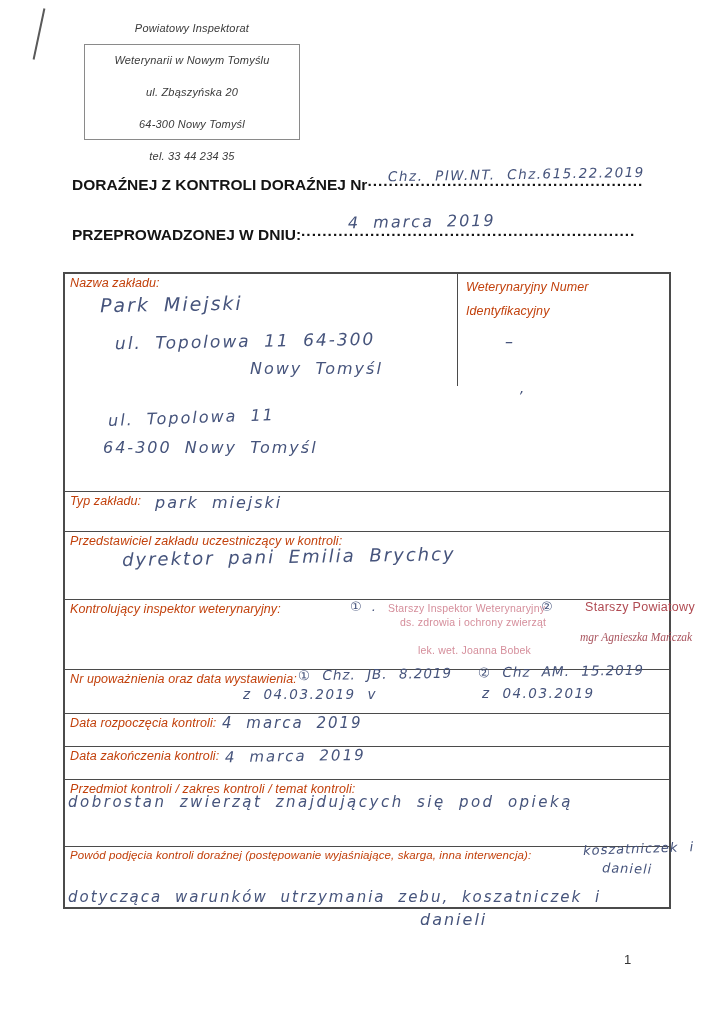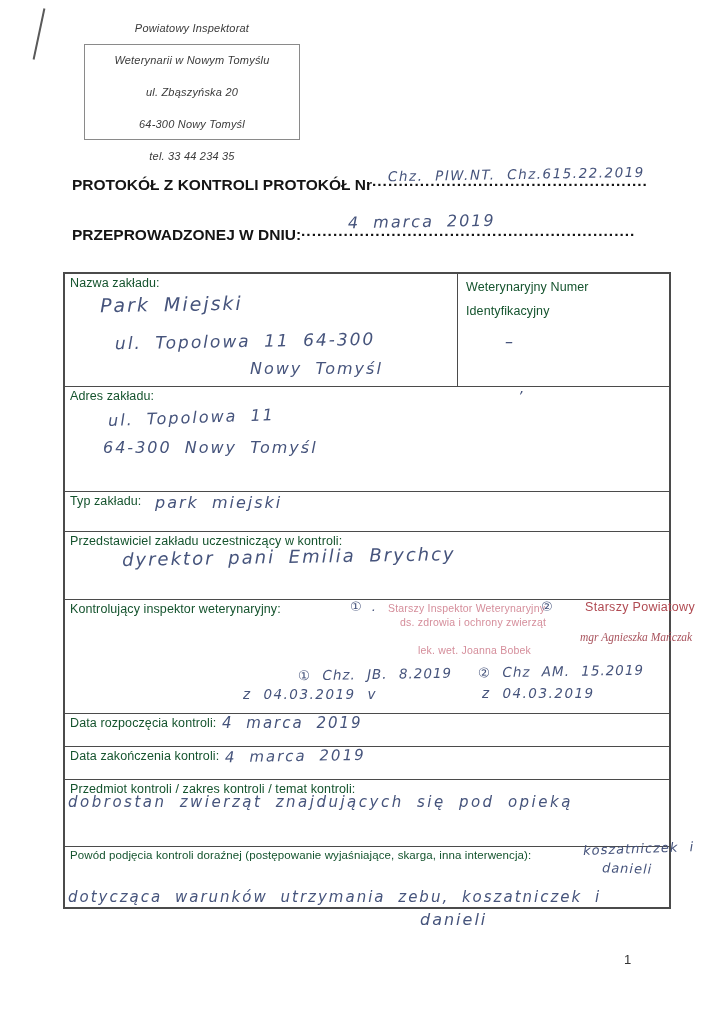--- a/index.html
+++ b/index.html
@@ -20,22 +20,22 @@
     letter-spacing:.2px;white-space:nowrap;
   }
   
   .title-line{font-weight:bold;font-size:15.5px;color:#141414;white-space:nowrap;}
   .dots{display:inline-block;overflow:hidden;white-space:nowrap;vertical-align:baseline;font-weight:bold;letter-spacing:1px;}
   
   .tbl{left:63px;top:272px;width:604px;height:633px;border:2px solid #4b4b4b;}
   .row{position:absolute;left:0;right:0;border-top:1.5px solid #4b4b4b;}
   .row.first{border-top:none;}
   .cell-label{
-    position:absolute;left:5px;top:2px;font-size:12.5px;
-    color:#14532d;white-space:nowrap;letter-spacing:.1px;
+    position:absolute;left:5px;top:2px;font-style:italic;font-size:12.5px;
+    color:#c2410c;white-space:nowrap;letter-spacing:.1px;
   }
   .vni-cell{position:absolute;left:392px;top:0;bottom:0;border-left:1.5px solid #4b4b4b;}
   .vni-cell .cell-label{position:static;display:block;padding:2px 0 0 8px;line-height:22px;}
   
   .hw{
     position:absolute;font-family:"DejaVu Sans",sans-serif;font-style:italic;
     color:#46547c;letter-spacing:2px;word-spacing:6px;white-space:nowrap;
   }
   .rot-1{transform:rotate(-1deg);} .rot-2{transform:rotate(-2deg);} .rot1{transform:rotate(1.5deg);}
   
@@ -55,55 +55,55 @@
 
   <div class="abs letterhead">
     <span>Powiatowy Inspektorat</span>
     <span>Weterynarii w Nowym Tomyślu</span>
     <span>ul. Zbąszyńska 20</span>
     <span>64-300 Nowy Tomyśl</span>
     <span>tel. 33 44 234 35</span>
   </div>
 
   <div class="abs title-line" style="left:72px;top:172px;width:596px;">
-    <span>PROTOKÓŁ Z KONTROLI PROTOKÓŁ Nr</span><span class="dots" style="width:275px;">...........................................................................</span>
+    <span>DORAŹNEJ Z KONTROLI DORAŹNEJ Nr</span><span class="dots" style="width:275px;">...........................................................................</span>
   </div>
   <span class="hw rot-1" style="left:388px;top:166px;font-size:13.5px;letter-spacing:1.5px;">Chz. PIW.NT. Chz.615.22.2019</span>
 
   <div class="abs title-line" style="left:72px;top:222px;width:596px;">
     <span>PRZEPROWADZONEJ W DNIU:</span><span class="dots" style="width:335px;">......................................................................</span>
   </div>
   <span class="hw rot-1" style="left:348px;top:212px;font-size:16px;">4 marca 2019</span>
 
   <div class="abs tbl">
 
     <div class="row first" style="top:0;height:112px;">
       <span class="cell-label">Nazwa zakładu:</span>
       <div class="vni-cell">
         <span class="cell-label">Weterynaryjny Numer</span>
         <span class="cell-label">Identyfikacyjny</span>
       </div>
     </div>
 
-    <div class="row" style="top:112px;height:105px;">
-      <span class="cell-label">Adres zakładu:</span>
-    </div>
 
     <div class="row" style="top:217px;height:40px;">
       <span class="cell-label">Typ zakładu:</span>
     </div>
 
     <div class="row" style="top:257px;height:68px;">
       <span class="cell-label">Przedstawiciel zakładu uczestniczący w kontroli:</span>
     </div>
 
     <div class="row" style="top:325px;height:70px;">
       <span class="cell-label">Kontrolujący inspektor weterynaryjny:</span>
     </div>
 
+    <div class="row" style="top:395px;height:44px;">
+      <span class="cell-label">Nr upoważnienia oraz data wystawienia:</span>
+    </div>
 
     <div class="row" style="top:439px;height:33px;">
       <span class="cell-label">Data rozpoczęcia kontroli:</span>
     </div>
 
     <div class="row" style="top:472px;height:33px;">
       <span class="cell-label">Data zakończenia kontroli:</span>
     </div>
 
     <div class="row" style="top:505px;height:67px;">

